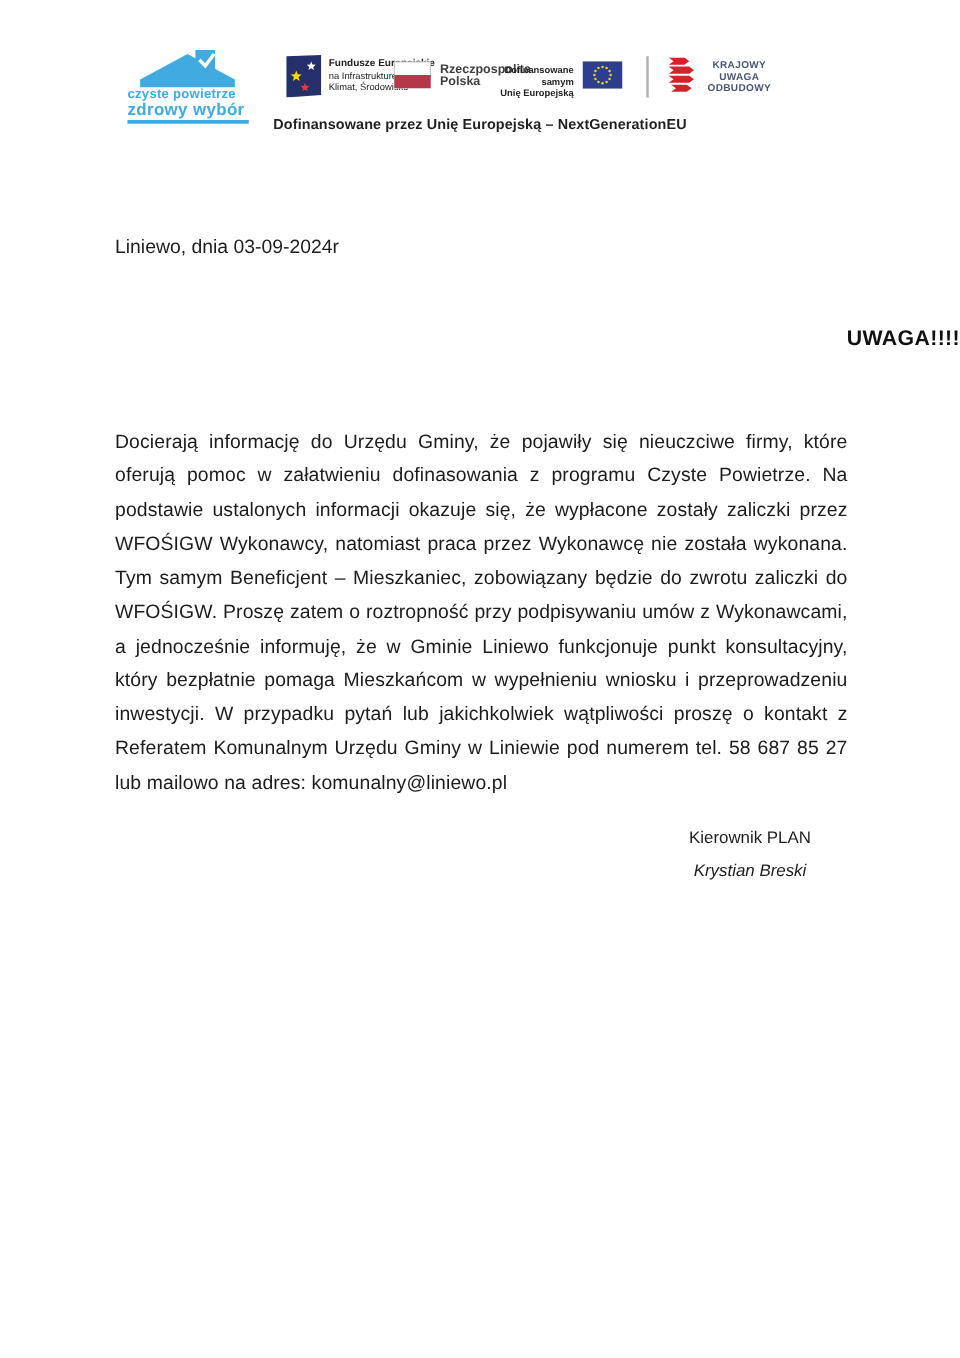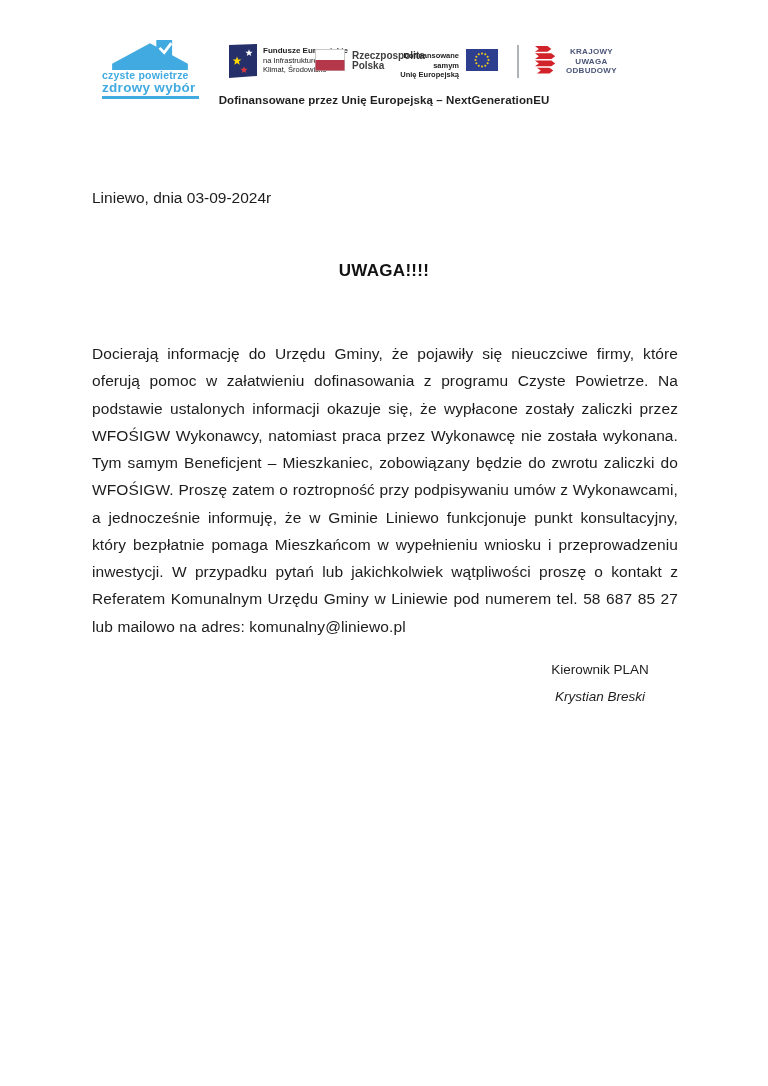--- a/index.html
+++ b/index.html
@@ -43,21 +43,21 @@
     font-size: 11.5px;
     font-weight: bold;
     color: #1f1f1f;
     letter-spacing: 0.1px;
   }
 
   
   .dateline { left: 92px; top: 189px; font-size: 15.5px; color: #1d1d1d; }
   .letter-title {
     left: 0; right: 0; top: 261px;
-    text-align: center;
+    text-align: right;
     font-size: 17px;
     font-weight: bold;
     letter-spacing: 0.3px;
     color: #111;
   }
   .letter-body {
     left: 92px; top: 340px; width: 586px;
     font-size: 15.5px;
     line-height: 27.25px;
     text-align: justify;

